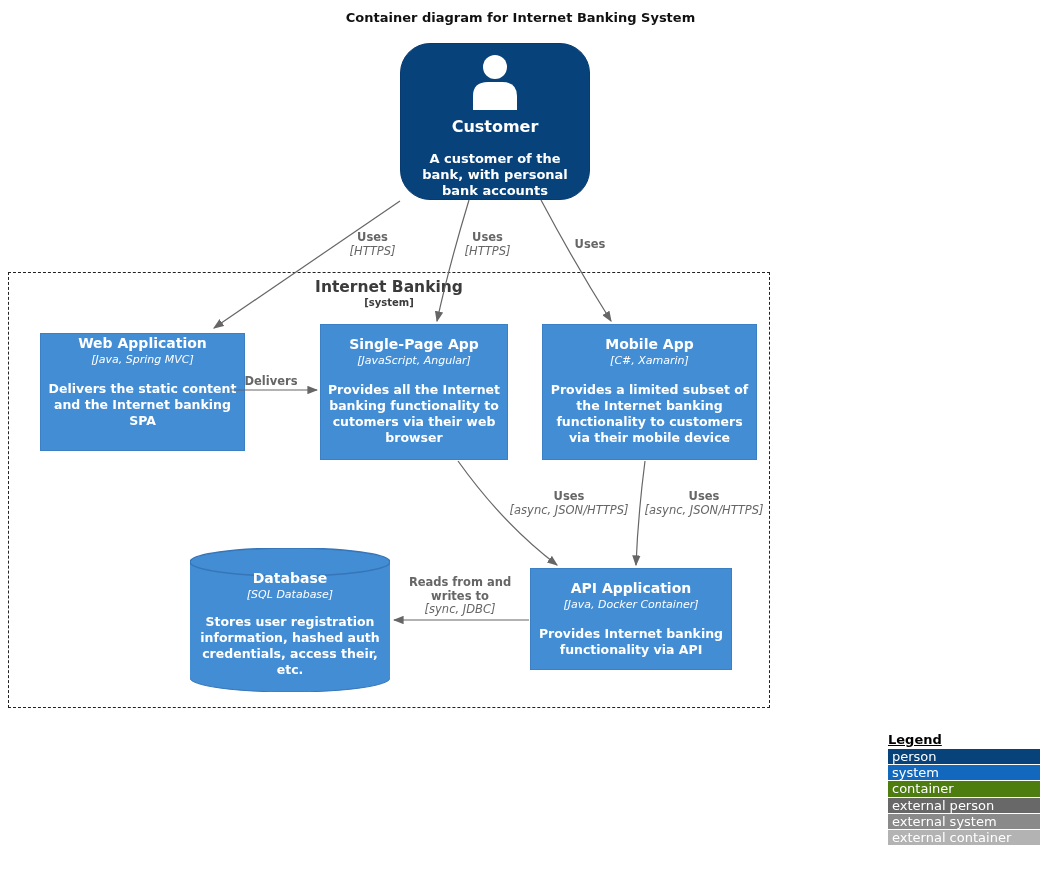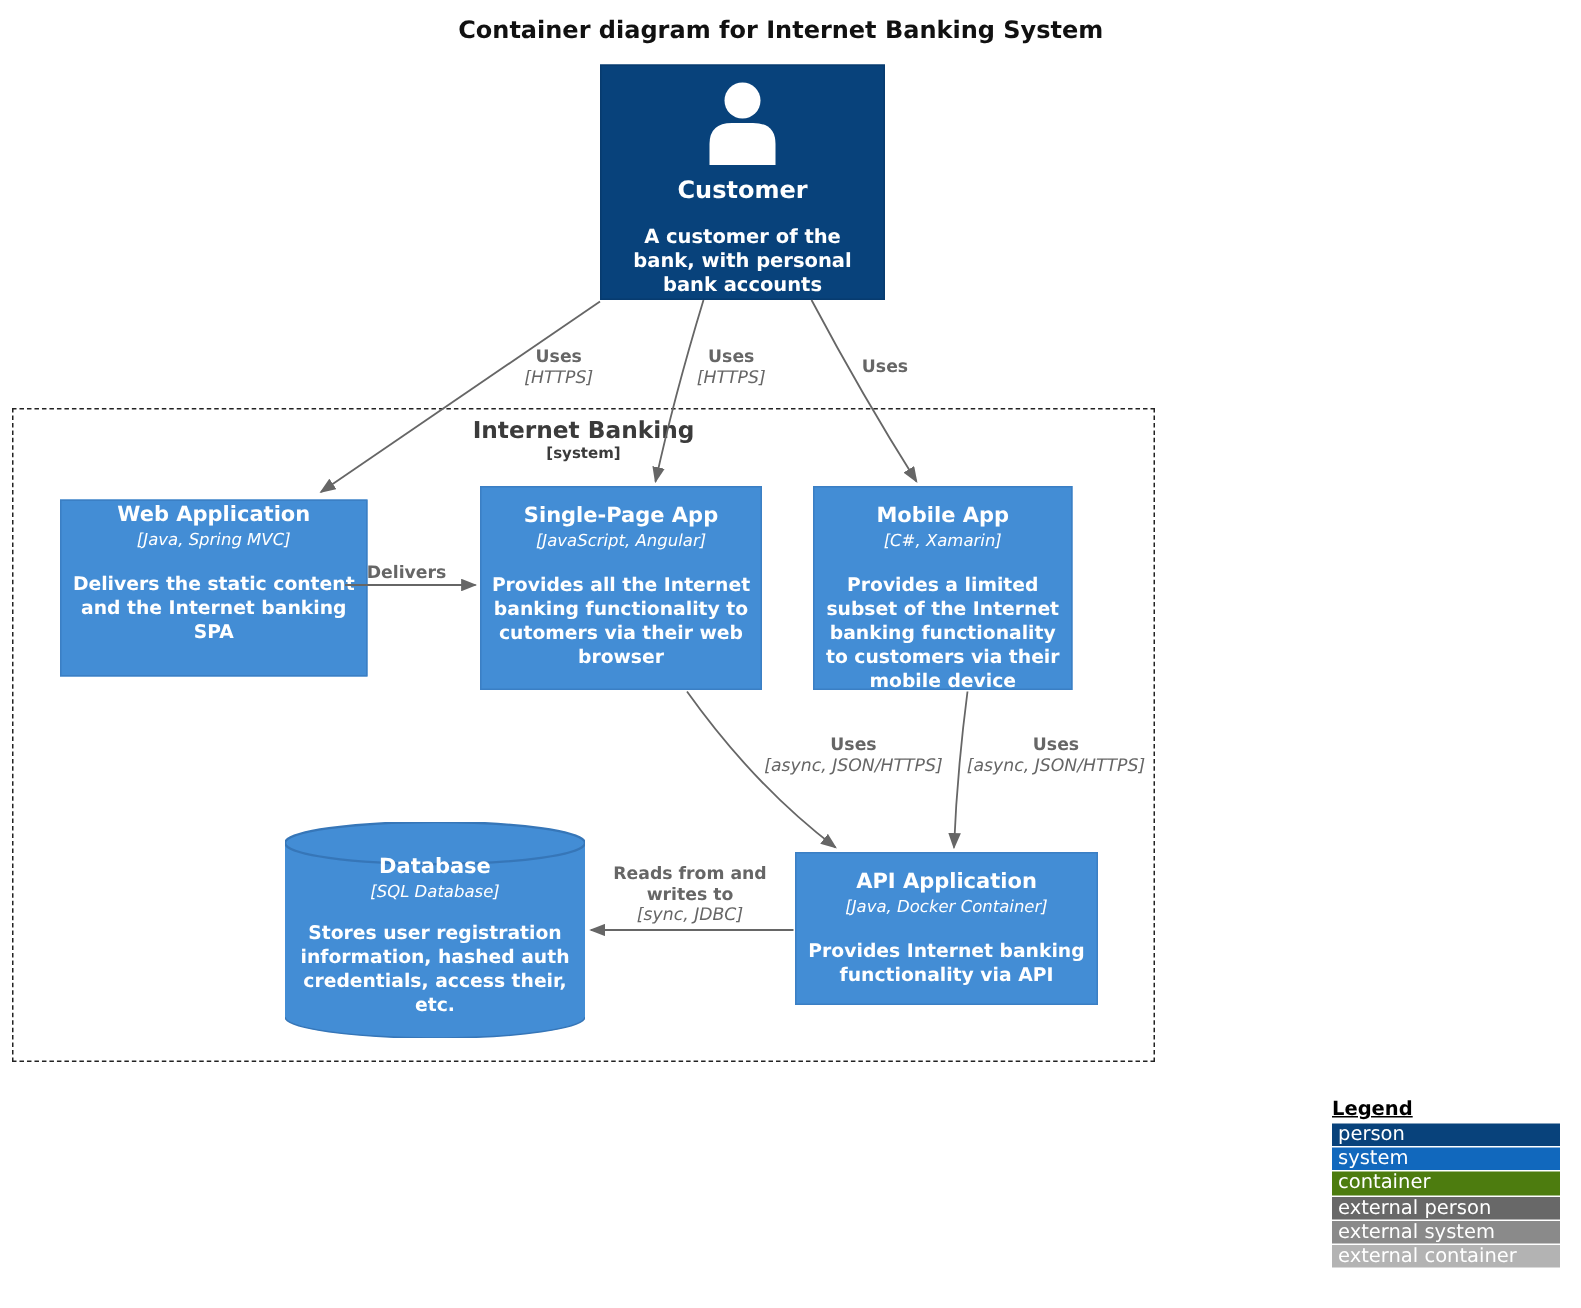--- a/index.html
+++ b/index.html
@@ -3,21 +3,21 @@
 <meta charset="utf-8">
 <style>
   html,body{margin:0;padding:0;background:#ffffff;}
   #stage{
     position:relative;width:1054px;height:872px;background:#ffffff;overflow:hidden;
     font-family:"DejaVu Sans","Liberation Sans",sans-serif;
   }
   .abs{position:absolute;}
   #title{
     left:0;top:10px;width:1041px;text-align:center;
-    font-size:16px;font-weight:bold;color:#111;
+    font-size:13px;font-weight:bold;color:#111;
   }
   
   .node{
     position:absolute;color:#ffffff;text-align:center;box-sizing:border-box;
   }
   .person{background:#08427b;border:1px solid #073b6f;}
   .container-box{background:#438dd5;border:1px solid #3b7fc4;}
   .node .name{font-weight:bold;font-size:14px;line-height:17px;}
   .node .tech{font-style:italic;font-size:11px;line-height:14px;margin-top:1px;}
   .node .desc{font-size:12.5px;line-height:16px;margin-top:14px;font-weight:bold;}
@@ -58,21 +58,21 @@
 <div id="stage">
 
   <div class="abs" id="title">Container diagram for Internet Banking System</div>
 
   <div class="abs" id="boundary"></div>
   <div class="abs" id="boundary-label">
     <div class="b-name">Internet Banking</div>
     <div class="b-type">[system]</div>
   </div>
 
-  <div class="node person" style="left:400px;top:43px;width:190px;height:157px;padding-top:8px;">
+  <div class="node person" style="left:400px;top:43px;width:190px;height:157px;padding-top:8px;border-radius:30px;">
     <div style="height:64px;">
       <svg width="48" height="60" viewBox="0 0 48 60" style="display:block;margin:2px auto 0;">
         <circle cx="24" cy="13" r="12" fill="#ffffff"></circle>
         <path d="M2,56 L2,42 Q2,28 17,28 L31,28 Q46,28 46,42 L46,56 Z" fill="#ffffff"></path>
       </svg>
     </div>
     <div class="name">Customer</div>
     <div class="desc" style="padding:0 6px;">A customer of the bank, with personal bank accounts</div>
   </div>
 
@@ -81,21 +81,21 @@
     <div class="tech">[Java, Spring MVC]</div>
     <div class="desc" style="padding:0 4px;">Delivers the static content and the Internet banking SPA</div>
   </div>
 
   <div class="node container-box" style="left:320px;top:324px;width:188px;height:136px;padding-top:11px;">
     <div class="name">Single-Page App</div>
     <div class="tech">[JavaScript, Angular]</div>
     <div class="desc" style="padding:0 2px;">Provides all the Internet banking functionality to cutomers via their web browser</div>
   </div>
 
-  <div class="node container-box" style="left:542px;top:324px;width:173px;height:136px;padding-top:11px;">
+  <div class="node container-box" style="left:542px;top:324px;width:215px;height:136px;padding-top:11px;">
     <div class="name">Mobile App</div>
     <div class="tech">[C#, Xamarin]</div>
     <div class="desc" style="padding:0 2px;">Provides a limited subset of the Internet banking functionality to customers via their mobile device</div>
   </div>
 
   <div class="node container-box" style="left:530px;top:568px;width:202px;height:102px;padding-top:11px;">
     <div class="name">API Application</div>
     <div class="tech">[Java, Docker Container]</div>
     <div class="desc" style="padding:0 4px;">Provides Internet banking functionality via API</div>
   </div>

